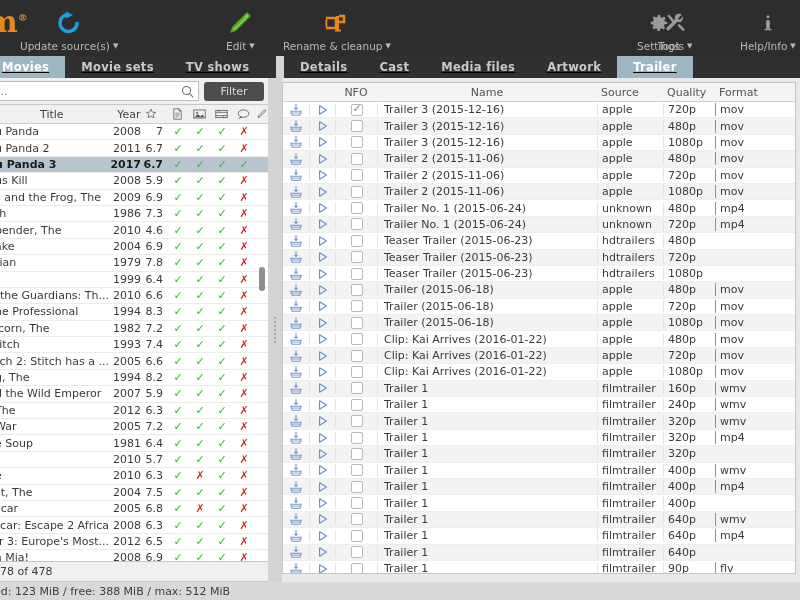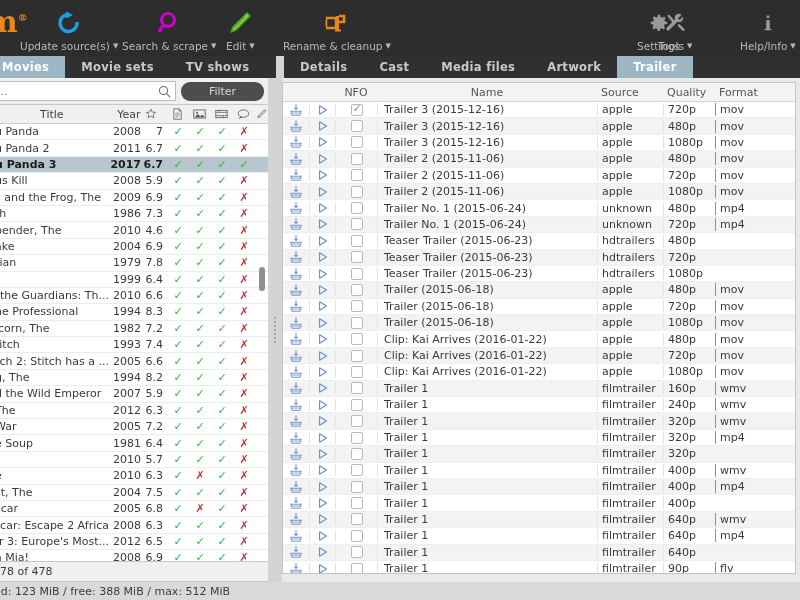--- a/index.html
+++ b/index.html
@@ -18,21 +18,21 @@
     display: flex; align-items: flex-start; position: relative; flex: 0 0 56px;
   }
   .logo { position: absolute; left: -14px; top: 4px; color: #e8871e; font-size: 30px; font-weight: bold; font-family: "DejaVu Serif", serif; }
   .logo sup { font-size: 10px; vertical-align: super; }
   .tb-group { display: flex; flex-direction: column; align-items: center; justify-content: flex-start; padding-top: 4px; }
   .tb-icon { height: 30px; display: flex; align-items: center; justify-content: center; }
   .tb-label { color: #b8b8b8; font-size: 10.5px; white-space: nowrap; padding-top: 2px; }
   .caret { display: inline-block; margin-left: 3px; font-size: 7px; vertical-align: 2px; }
 
   
-  .tabrow { height: 22px; display: flex; flex: 0 0 22px; background: #ec4899; }
+  .tabrow { height: 22px; display: flex; flex: 0 0 22px; background: #ec4899; text-decoration: underline; }
   .tabs-left { width: 276px; display: flex; background: #303030; position: relative; }
   .tab-split { width: 8px; background: #d4d4d4; flex: 0 0 8px; }
   .tabs-right { flex: 1; display: flex; background: #303030; }
   .tab {
     display: flex; align-items: center; justify-content: center;
     color: #c9c9c9; font-size: 11.5px; font-weight: bold; letter-spacing: .3px;
     padding: 0 16px; white-space: nowrap; background: #303030;
   }
   .tab.active { background: #9cb6c4; color: #ffffff; }
 
@@ -42,22 +42,22 @@
   
   .left { width: 268px; flex: 0 0 268px; display: flex; flex-direction: column; background: #f0f0f0; position: relative; }
   .searchbar { height: 26px; background: #f0f0f0; display: flex; align-items: center; padding: 3px 4px 3px 0; gap: 5px; }
   .search-wrap {
     flex: 1; height: 20px; background: #ffffff; border: 1px solid #bdbdbd;
     display: flex; align-items: center; margin-left: -10px; position: relative;
   }
   .search-input { flex: 1; border: none; outline: none; font-size: 11px; color: #555; padding-left: 6px; background: transparent; font-family: "DejaVu Sans", sans-serif; }
   .search-mag { padding-right: 4px; display: flex; align-items: center; }
   .filter-btn {
-    width: 83px; height: 19px; background: #4d4d4d; color: #d8d8d8;
-    border-radius: 9px; font-size: 11px; display: flex; align-items: center; justify-content: center;
+    width: 60px; height: 19px; background: #4d4d4d; color: #d8d8d8;
+    border-radius: 3px; font-size: 11px; display: flex; align-items: center; justify-content: center;
   }
   .mv-table { flex: 1; background: #fff; overflow: hidden; display: flex; flex-direction: column; border: 1px solid #c7c7c7; border-right: none; margin-left: -10px; }
   .mv-head { display: flex; height: 19px; background: #f0f0f0; border-bottom: 1px solid #cdcdcd; align-items: center; }
   .mv-head .c { color: #444; font-size: 11px; display: flex; align-items: center; justify-content: center; height: 100%; }
   .mv-rows { flex: 1; overflow: hidden; }
   .mv-row { display: flex; height: 16.4px; align-items: center; border-bottom: 1px solid #ececec; font-size: 11px; color: #3a3a3a; }
   .mv-row.sel { background: #b7c6ce; font-weight: bold; color: #1c1c1c; }
   .c-title { width: 118px; padding-left: 4px; overflow: hidden; white-space: nowrap; text-overflow: clip; direction: rtl; text-align: left; }
   .c-title span { direction: ltr; unicode-bidi: bidi-override; }
   .c-year { width: 32px; text-align: right; }
@@ -112,29 +112,20 @@
     <div class="tb-group" style="position:absolute;left:20px;top:4px;">
       <div class="tb-icon">
         <svg width="26" height="26" viewBox="0 0 26 26">
             <path d="M13 4.5 A8.5 8.5 0 1 0 21 12" fill="none" stroke="#1ba1e2" stroke-width="3.4" stroke-linecap="butt"></path>
             <path d="M10 1.5 L17 5 L10 8.5 Z" fill="#1ba1e2"></path>
           </svg>
       </div>
       <div class="tb-label"><span>Update source(s)</span><span class="caret">▼</span></div>
     </div>
 
-    <div class="tb-group" style="position:absolute;left:122px;top:4px;">
-      <div class="tb-icon">
-        <svg width="26" height="26" viewBox="0 0 26 26">
-            <circle cx="12" cy="10" r="6.5" fill="none" stroke="#c800c8" stroke-width="3"></circle>
-            <line x1="7.5" y1="15" x2="3.5" y2="21" stroke="#c800c8" stroke-width="3.2" stroke-linecap="round"></line>
-          </svg>
-      </div>
-      <div class="tb-label"><span>Search &amp; scrape</span><span class="caret">▼</span></div>
-    </div>
 
     <div class="tb-group" style="position:absolute;left:226px;top:4px;">
       <div class="tb-icon">
         <svg width="26" height="26" viewBox="0 0 26 26">
             <path d="M20 3 L23 6 L9 20 L4 22 L6 17 Z" fill="#7ed43f" stroke="#4f9e20" stroke-width="1.4" stroke-linejoin="round"></path>
             <line x1="7" y1="18" x2="18" y2="7" stroke="#4f9e20" stroke-width="1"></line>
             <line x1="9" y1="20" x2="20" y2="9" stroke="#4f9e20" stroke-width="1"></line>
           </svg>
       </div>
       <div class="tb-label"><span>Edit</span><span class="caret">▼</span></div>

